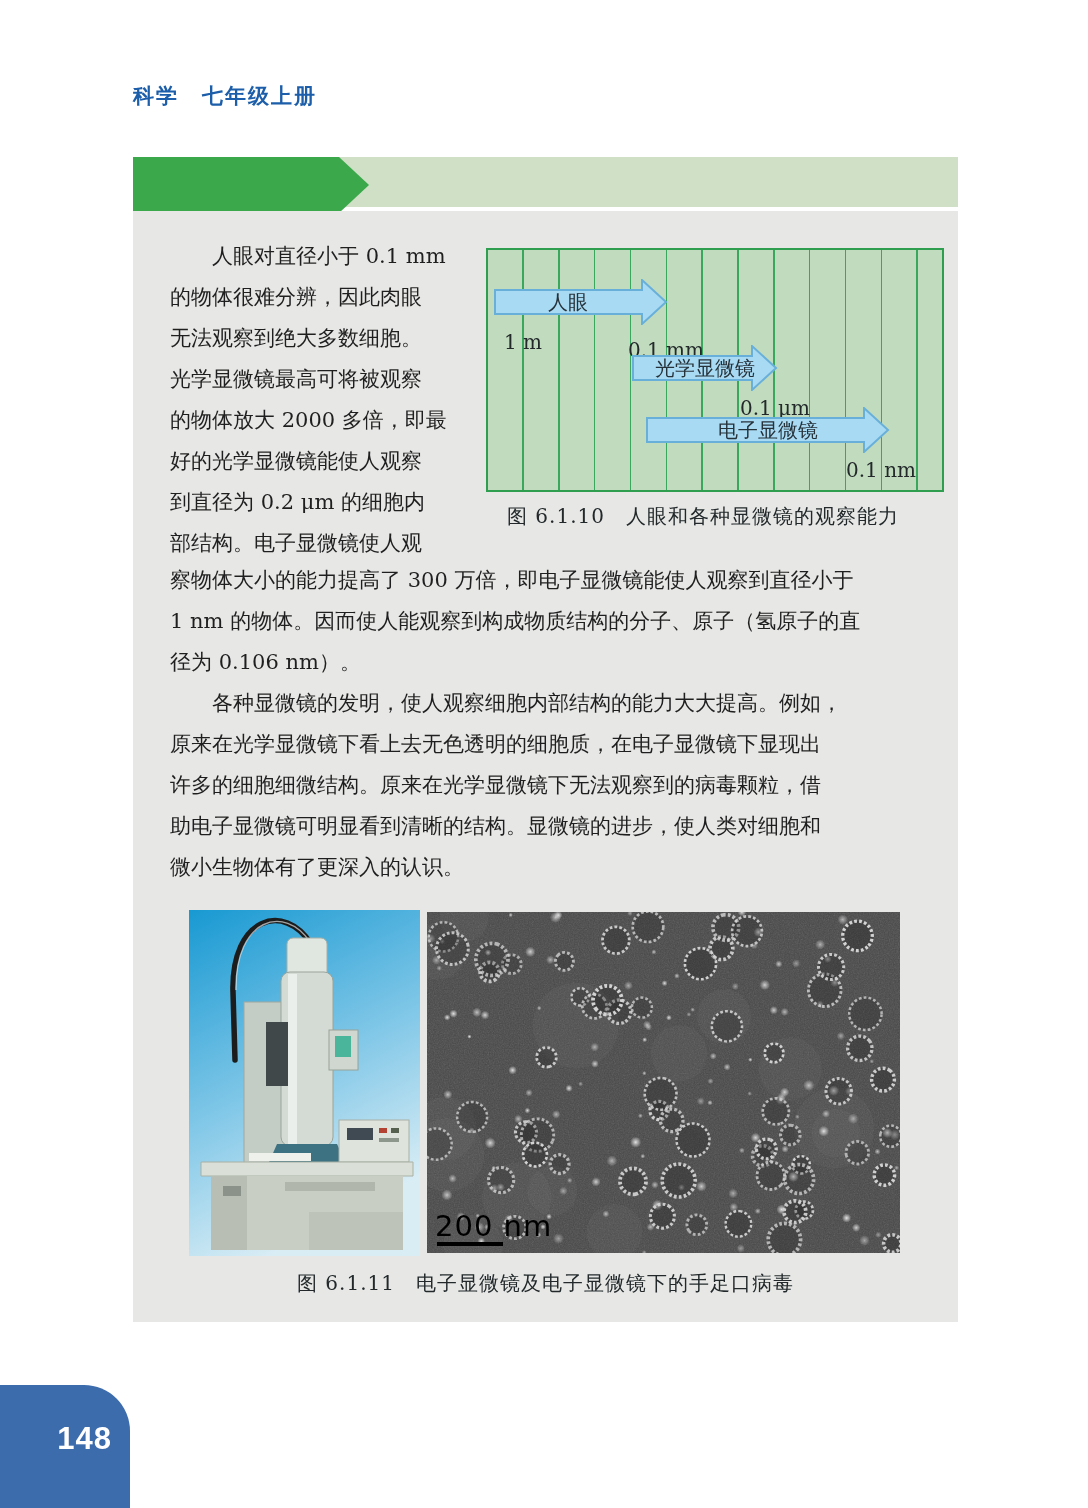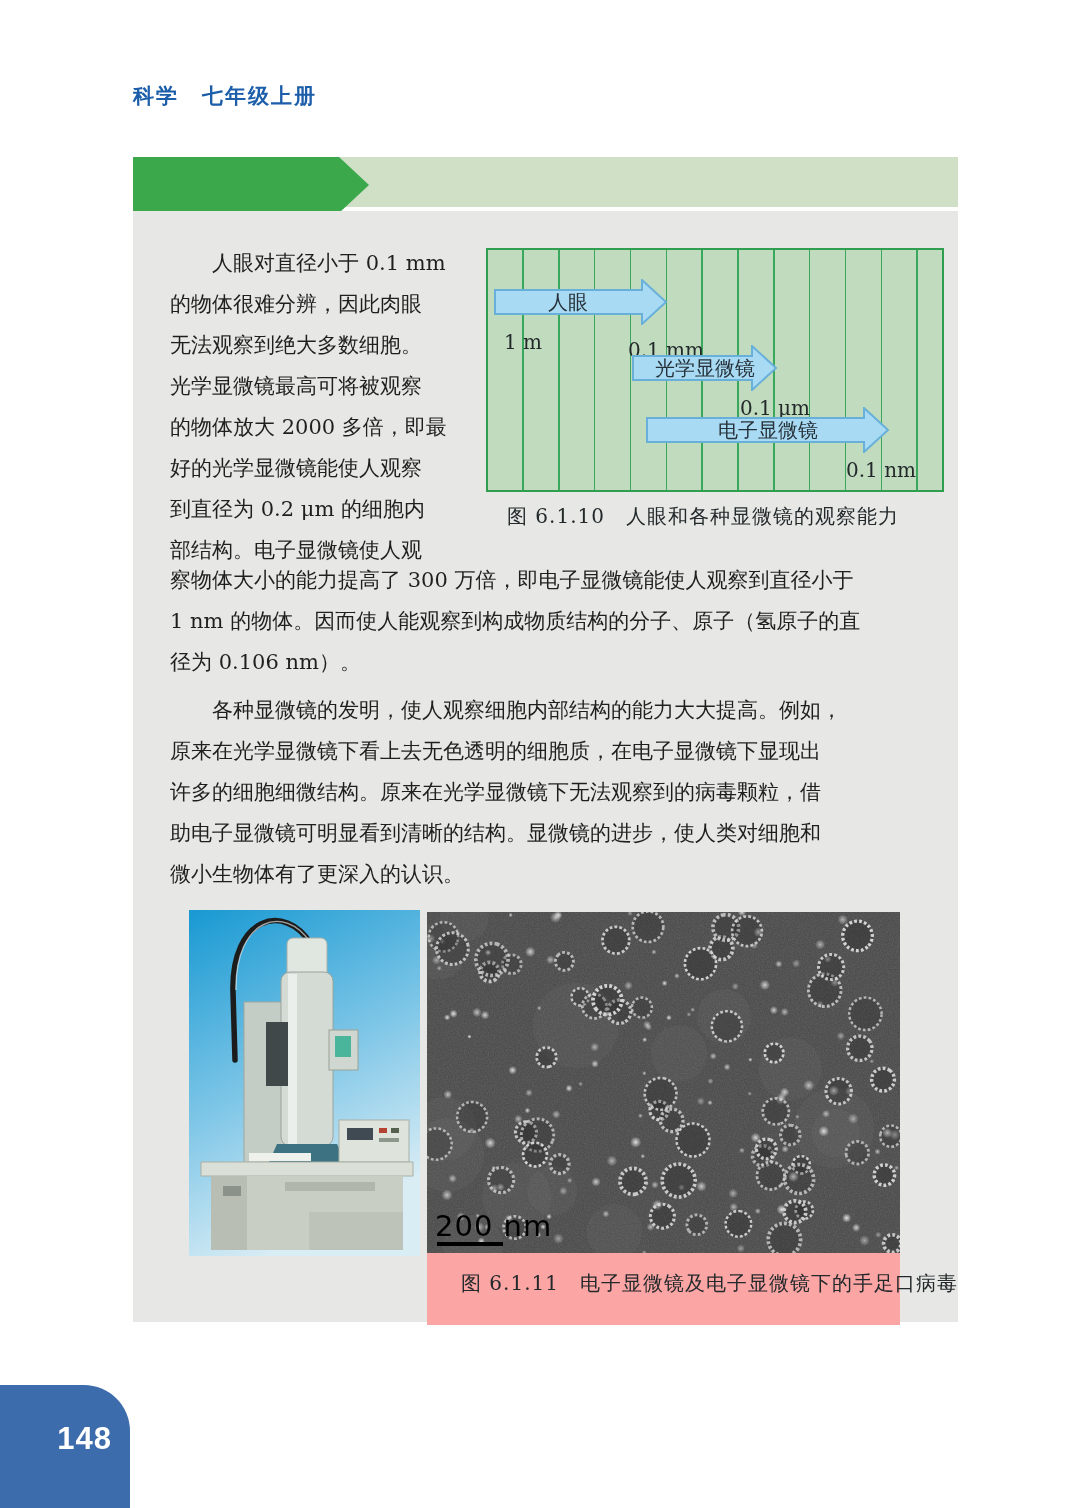--- a/index.html
+++ b/index.html
@@ -29,21 +29,21 @@
     letter-spacing:1px;
   }
 
   
   .content-panel{left:133px;top:211px;width:825px;height:1111px;background:#e7e8e6;}
 
   
   .text-line{height:41px;line-height:41px;font-size:21px;white-space:nowrap;}
   .intro-col{left:170px;top:236px;width:300px;}
   .wide-block{left:170px;top:560px;width:768px;}
-  .indent{padding-left:42px;margin-top:7px;}
+  .indent{padding-left:42px;}
 
   
   .range-chart{
     left:486px;top:248px;width:430px;height:240px;
     border:2px solid #2f9e4f;background-color:#c0dbbd;
     background-image:repeating-linear-gradient(to right,
       transparent 0px,transparent 34.3px,#3aa85c 34.3px,#3aa85c 35.83px);
     padding-left:24px;
   }
   .arrow-label{
@@ -51,25 +51,25 @@
     font-size:20px;color:#26323a;white-space:nowrap;
   }
   .tick-label{
     position:absolute;height:24px;line-height:24px;text-align:center;
     font-size:20px;color:#23292b;white-space:nowrap;
   }
   .fig-caption{
     text-align:center;font-size:20px;color:#23292b;letter-spacing:1px;white-space:nowrap;
   }
   .caption-610{left:483px;top:503px;width:440px;}
-  .caption-611{left:133px;top:1270px;width:825px;text-align:right;}
+  .caption-611{left:133px;top:1270px;width:825px;}
 
   
   .photo-em{left:189px;top:910px;width:231px;height:346px;}
-  .micrograph{left:427px;top:912px;width:473px;height:413px;background:#fca5a5;}
+  .micrograph{left:427px;top:912px;width:473px;height:341px;background:#f0abfc;}
   .scalebar-text{
     left:8px;top:297px;font-family:"DejaVu Sans","Liberation Sans",sans-serif;
     font-size:29px;color:#000000;letter-spacing:1px;
   }
   .scalebar-line{left:10px;top:330px;width:66px;height:4px;background:#000000;}
 
   
   .page-tab{left:0;top:1385px;width:130px;height:123px;background:#3d6cac;border-radius:0 46px 0 0;}
   .page-num{
     left:0;top:36px;width:112px;text-align:right;

